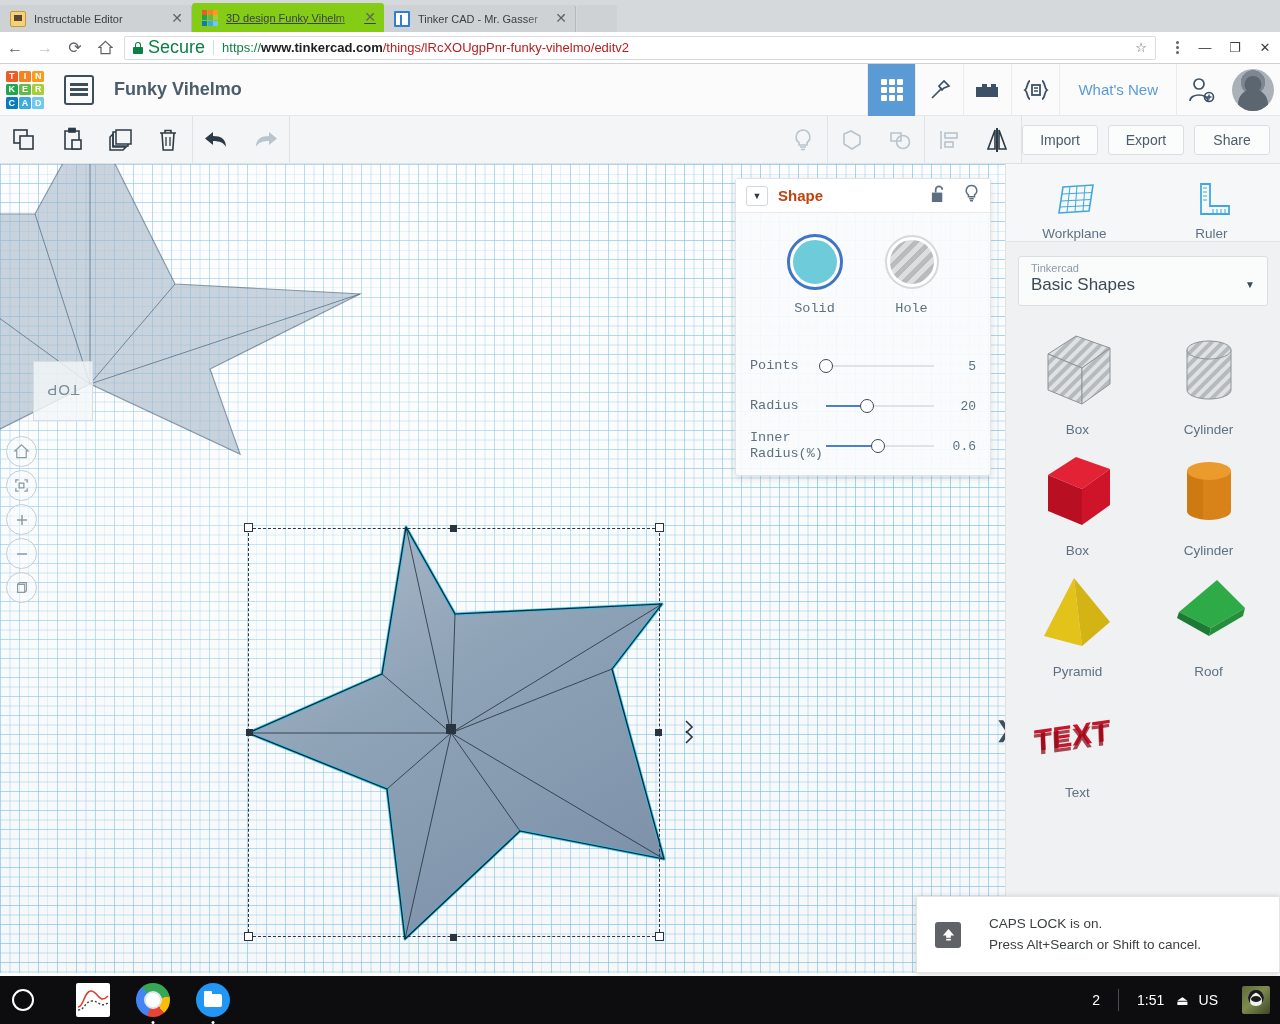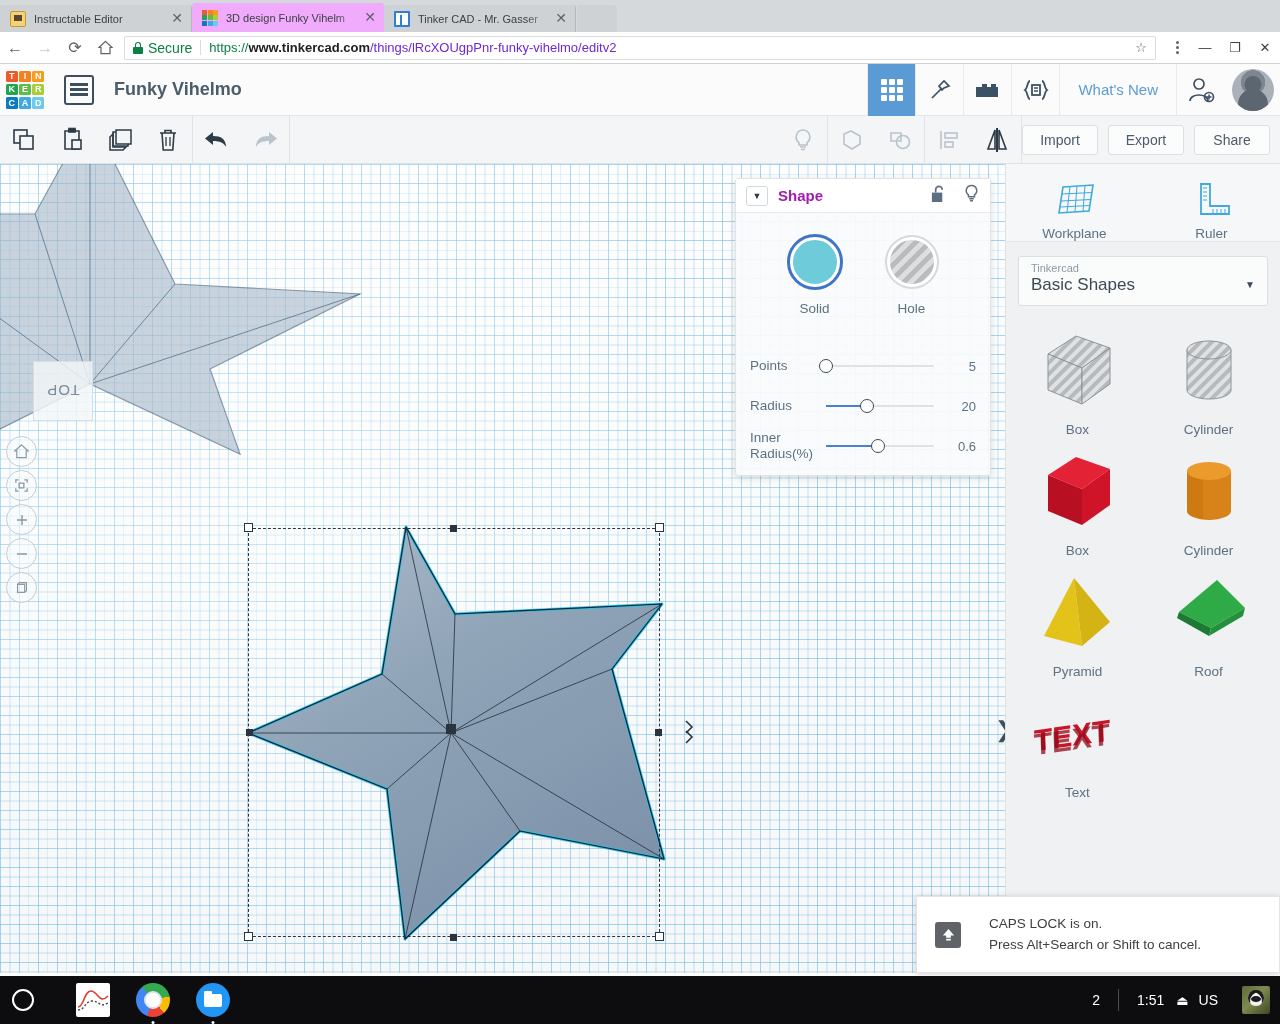--- a/index.html
+++ b/index.html
@@ -20,21 +20,21 @@
   .tab {
     position: relative;
     height: 27px; width: 192px;
     background: #cfd2d5;
     display: flex; align-items: center;
     padding: 0 6px 0 10px;
     border-top-left-radius: 3px; border-top-right-radius: 3px;
     font-size: 12px; color: #3c4043;
     border-right: 1px solid #b6b9bc;
   }
-  .tab.active { background: #f0abfc; height: 29px; z-index: 3; border-right: none; }
+  .tab.active { background: #84cc16; height: 29px; z-index: 3; border-right: none; text-decoration: underline; }
   .tab-favicon { width: 16px; height: 16px; margin-right: 8px; flex: 0 0 16px; position: relative; }
   .tab-title {
     flex: 1 1 auto; white-space: nowrap; overflow: hidden;
     font-size: 11px; color: #3c4043;
     mask-image: linear-gradient(to right, #000 80%, transparent 100%);
     -webkit-mask-image: linear-gradient(to right, #000 80%, transparent 100%);
   }
   .tab-close {
     flex: 0 0 16px; width: 16px; height: 16px;
     font-size: 14px; line-height: 14px; color: #5f6368; text-align: center;
@@ -73,25 +73,25 @@
   .nav-btn.disabled { color: #c6c8ca; }
   .omnibox {
     flex: 1 1 auto; height: 24px; margin: 0 8px 0 4px;
     border: 1px solid #dadce0; border-radius: 2px;
     display: flex; align-items: center; padding: 0 8px;
     font-size: 13px; background: #fff;
   }
   .secure-lock { width: 10px; height: 12px; position: relative; margin-right: 5px; }
   .secure-lock .body { position: absolute; bottom: 0; left: 0; width: 10px; height: 7px; background: #0b8043; border-radius: 1px; }
   .secure-lock .shackle { position: absolute; top: 0; left: 2px; width: 6px; height: 6px; border: 1.6px solid #0b8043; border-bottom: none; border-radius: 3px 3px 0 0; }
-  .secure-text { color: #0b8043; font-size: 14px; margin-right: 8px; }
+  .secure-text { color: #0b8043; font-size: 18px; margin-right: 8px; }
   .omnibox .divider { width: 1px; height: 15px; background: #dadce0; margin-right: 8px; }
   .url-scheme { color: #0b8043; }
   .url-host { color: #202124; font-weight: bold; }
-  .url-path { color: #6d28d9; text-align: right; }
+  .url-path { color: #b91c1c; text-align: right; }
   .omni-star { margin-left: auto; color: #5f6368; font-size: 13px; }
   .menu-dots { width: 26px; display: flex; flex-direction: column; align-items: center; gap: 2px; }
   .menu-dots i { width: 3px; height: 3px; background: #5f6368; border-radius: 50%; display: block; }
   .win-ctl { display: flex; align-items: center; gap: 0; }
   .win-btn { width: 30px; height: 28px; display: flex; align-items: center; justify-content: center; color: #3c4043; font-size: 13px; }
 
   
   .tc-header {
     position: absolute; left: 0; top: 64px; width: 1280px; height: 52px;
     background: #fbfbfb; border-bottom: 1px solid #e4e6e8;
@@ -217,23 +217,23 @@
     box-shadow: 0 2px 7px rgba(0,0,0,.12);
   }
   .sp-head {
     height: 34px; background: #ffffff; border-bottom: 1px solid #e6e9eb;
     display: flex; align-items: center; padding: 0 10px; gap: 10px;
   }
   .sp-caret {
     width: 22px; height: 20px; border: 1px solid #d2d7da; border-radius: 3px; background: #fff;
     display: flex; align-items: center; justify-content: center; font-size: 9px; color: #2d3b46;
   }
-  .sp-title { font-size: 15px; font-weight: bold; color: #a21caf; }
+  .sp-title { font-size: 15px; font-weight: bold; color: #c2410c; }
   .sp-head-icons { margin-left: auto; display: flex; gap: 16px; align-items: center; color: #5c6f80; }
-  .sp-body { position: relative; padding: 16px 0 0 0; }
+  .sp-body { position: relative; padding: 16px 0 0 0; font-family: Liberation Mono, monospace; }
   .sp-swatches { display: flex; justify-content: space-around; padding: 8px 30px 0; }
   .sw { text-align: center; }
   .sw-circle { width: 50px; height: 50px; border-radius: 50%; margin: 0 auto; }
   .sw-solid { background: #6ecbd9; border: 3px solid #fff; outline: 3px solid #3f74c7; }
   .sw-hole {
     border: 3px solid #fff; outline: 2px solid #d6d9db;
     background: repeating-linear-gradient(-45deg, #b9bbbc 0 5px, #dcdedf 5px 10px);
   }
   .sw-label { font-size: 13.5px; color: #5e7182; margin-top: 14px; }
   .sp-rows { margin-top: 30px; padding: 0 14px; }

